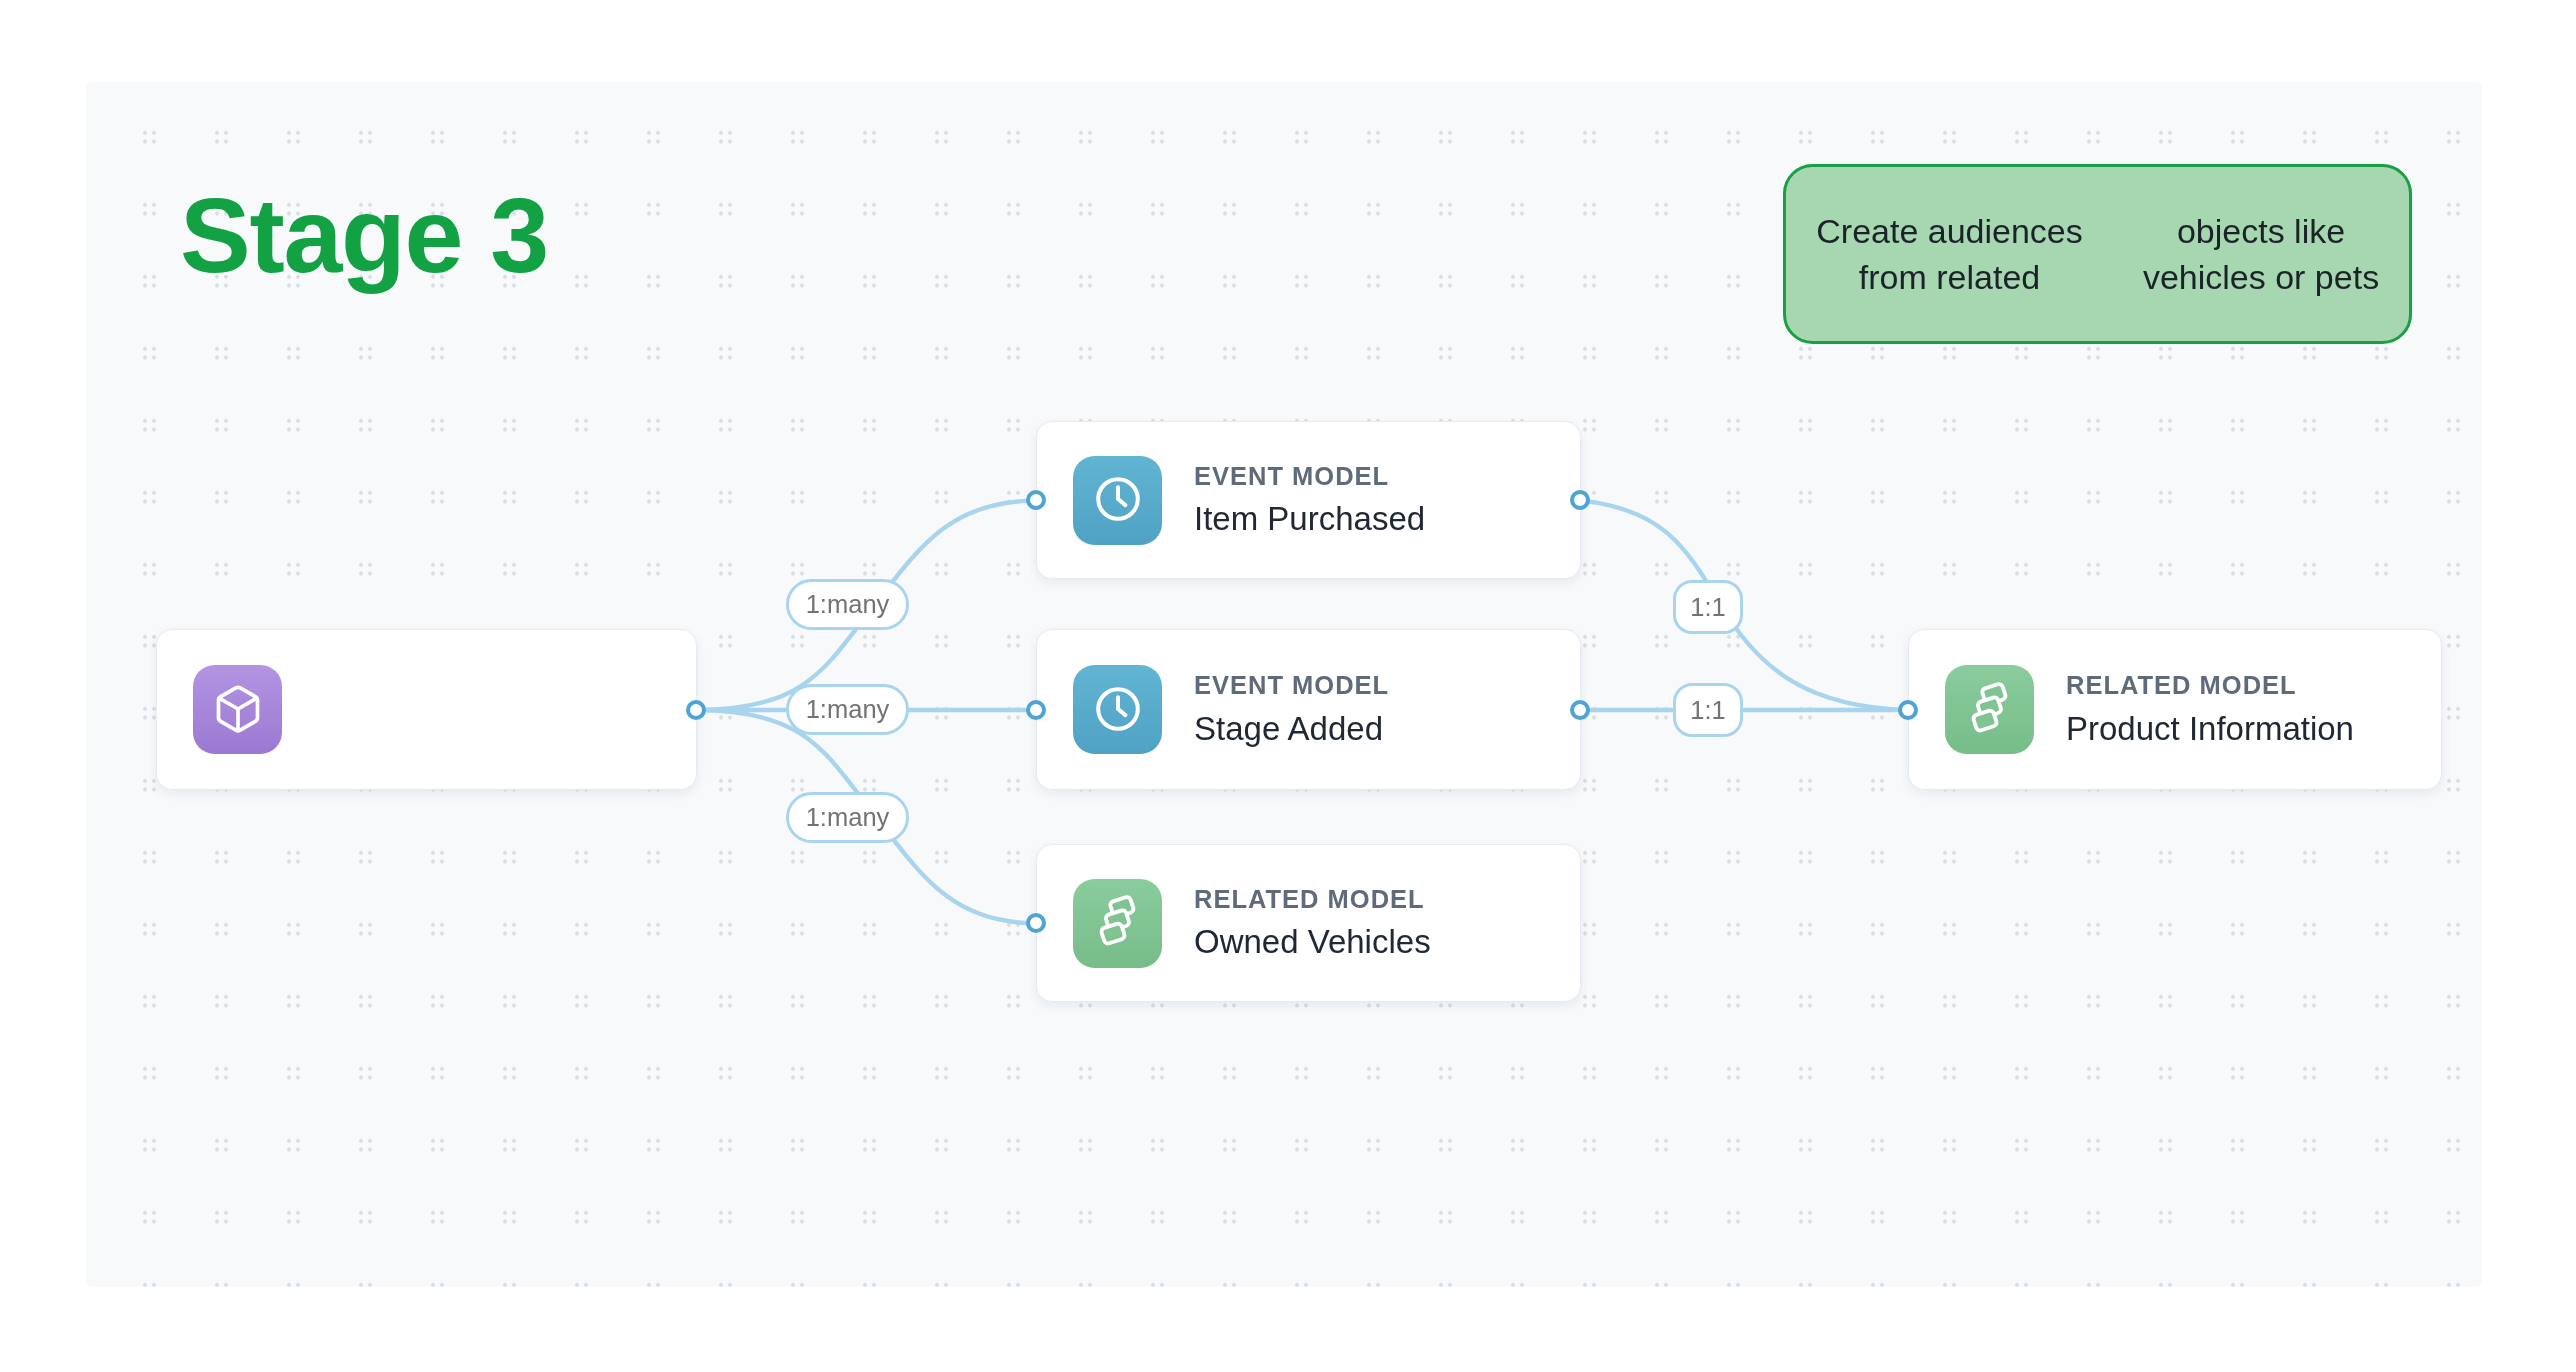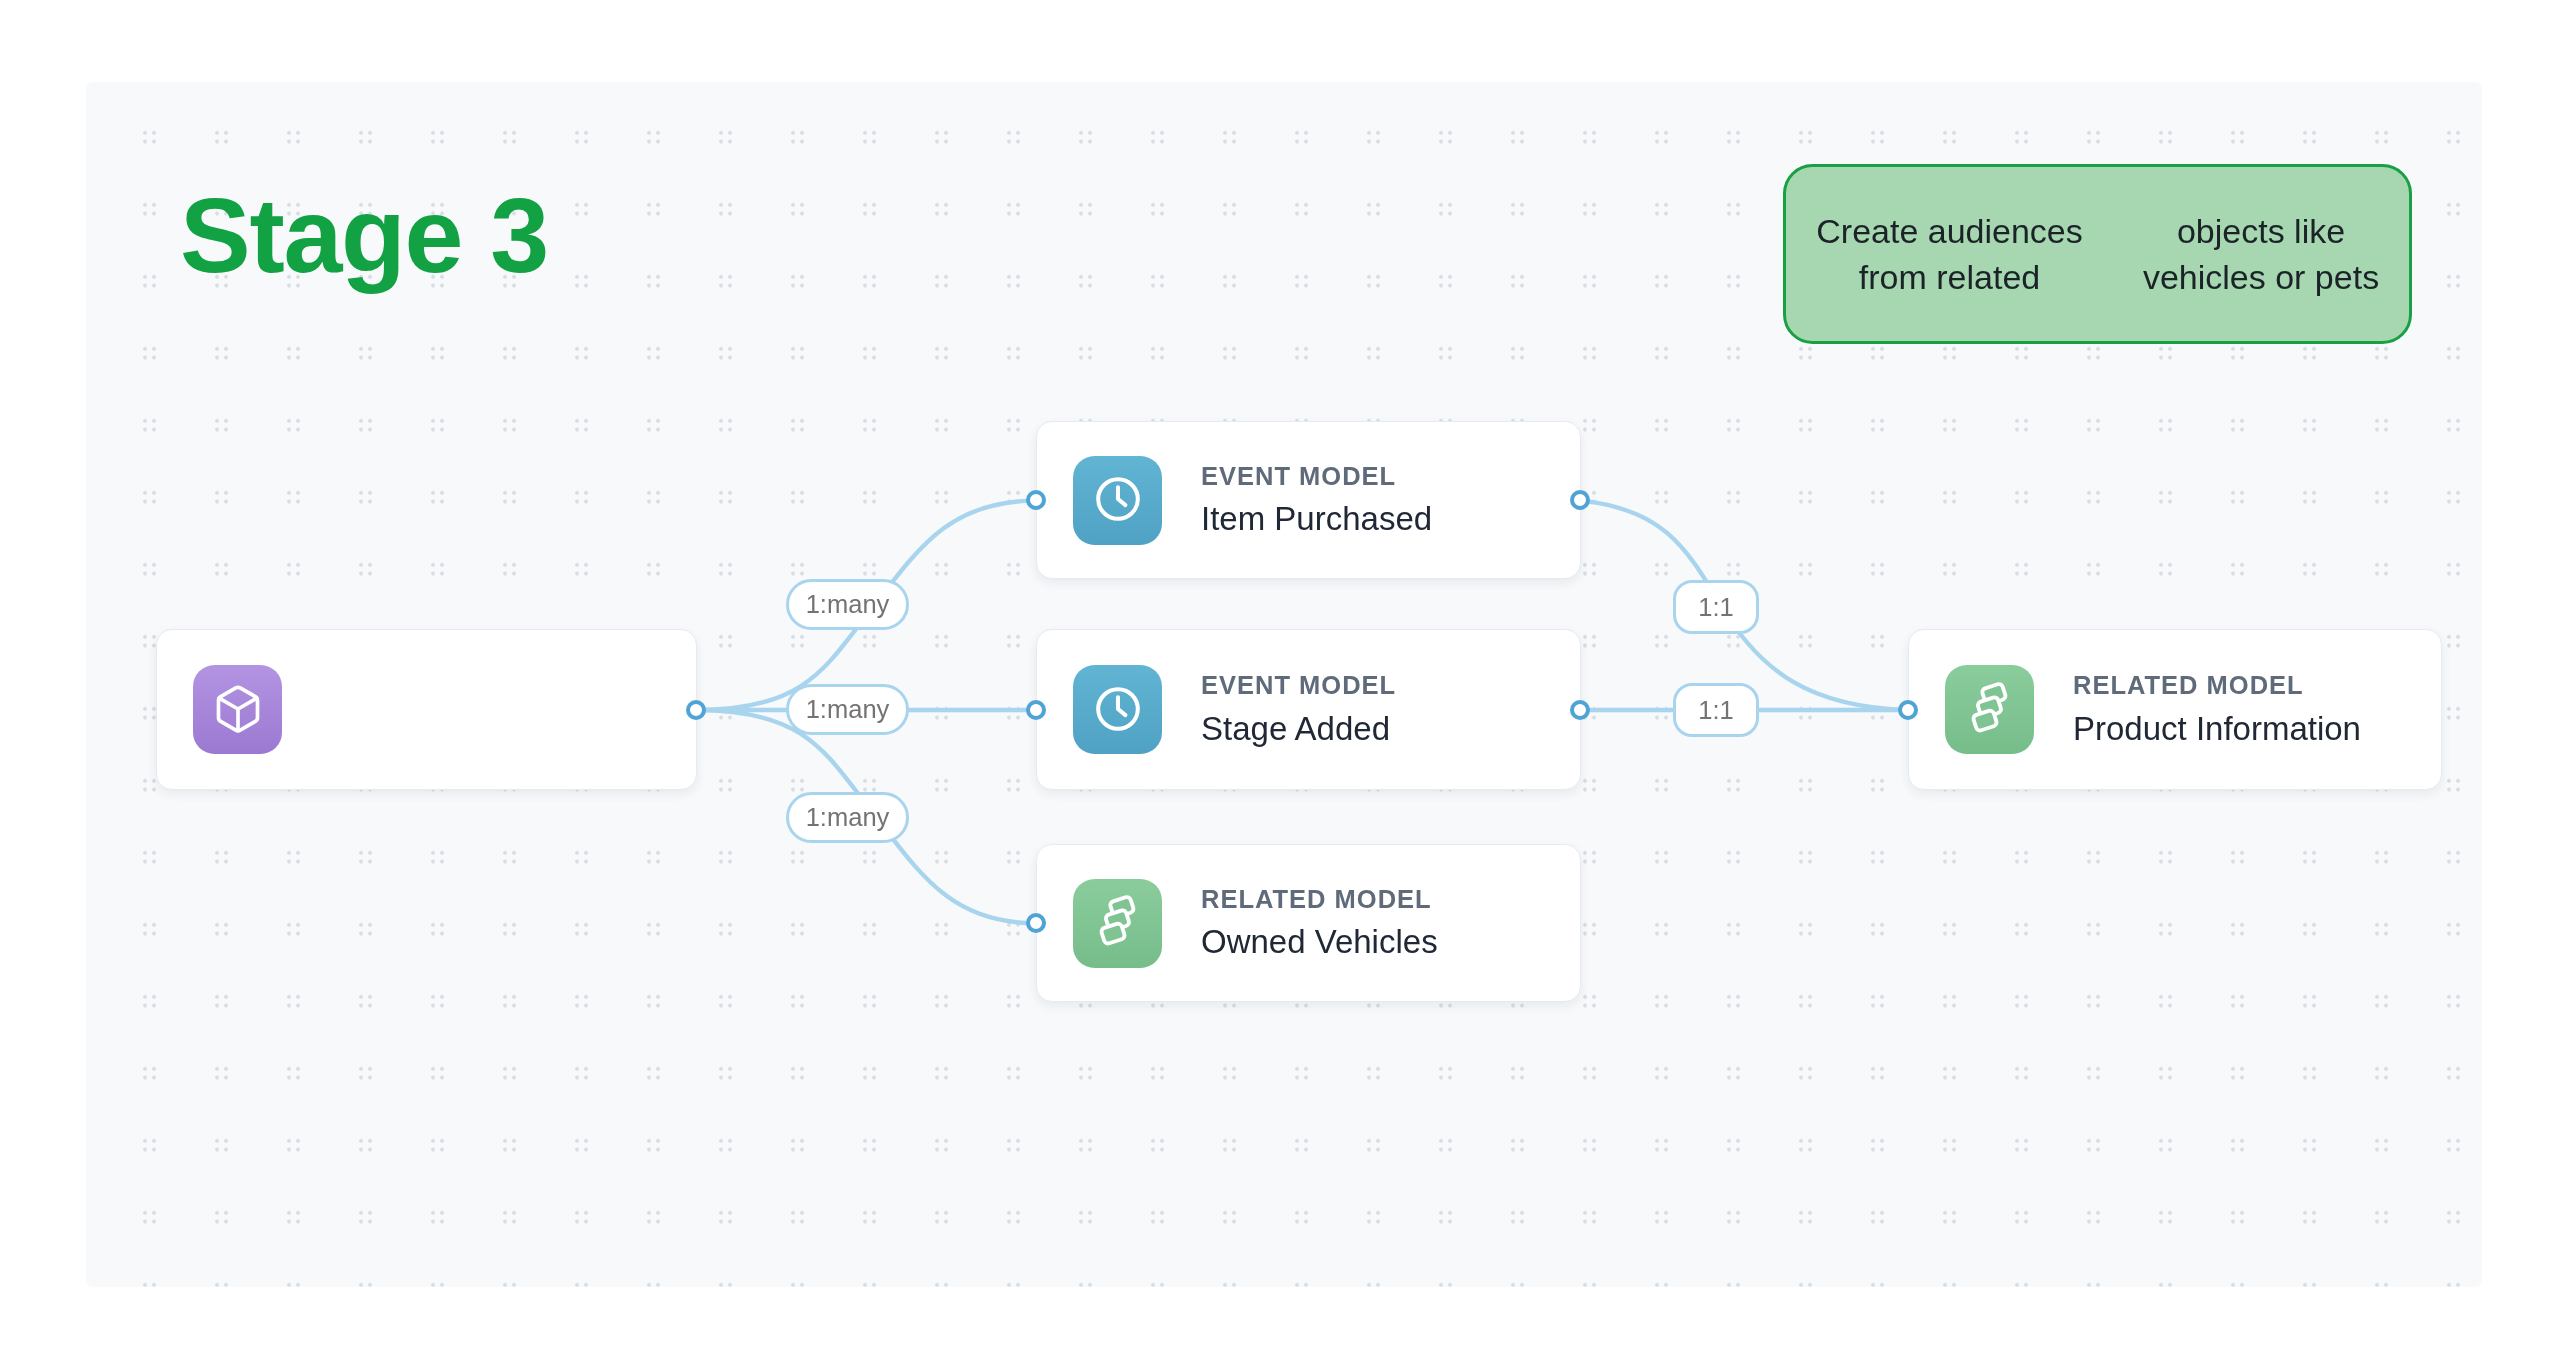--- a/index.html
+++ b/index.html
@@ -32,21 +32,21 @@
     display:flex;flex-direction:row;align-items:center;justify-content:center;
     color:#1b2329;font-size:34px;line-height:46px;font-weight:500;text-align:center;
   }
   .edges-layer{position:absolute;left:0;top:0;z-index:1;}
   .edge{fill:none;stroke:#a9d4ee;stroke-width:6.5px;stroke-linecap:round;}
   .card{
     position:absolute;z-index:2;background:#ffffff;
     border:1.3px solid #e7ebf0;border-radius:16px;
     box-shadow:0 4px 10.7px rgba(25,39,60,0.07);
     box-sizing:border-box;
-    display:flex;align-items:center;padding-left:36px;gap:7px;
+    display:flex;align-items:center;padding-left:36px;
   }
   .icon-tile{
     width:89px;height:89px;border-radius:21.5px;flex:0 0 auto;
     display:flex;align-items:center;justify-content:center;
   }
   .icon-tile.purple{background:linear-gradient(180deg,#b394e2,#9b79d2);}
   .icon-tile.teal{background:linear-gradient(180deg,#61b4d2,#4fa2c4);}
   .icon-tile.green{background:linear-gradient(180deg,#8bcc9c,#76bd8a);}
   .card-text{margin-left:32px;display:flex;flex-direction:column;}
   .type-label{
@@ -58,21 +58,21 @@
     position:absolute;z-index:4;width:20px;height:20px;box-sizing:border-box;
     background:#ffffff;border:4.7px solid #4fa3d5;border-radius:50%;
   }
   .pill{
     position:absolute;z-index:3;background:#ffffff;
     border:3px solid #a9d4ee;box-sizing:border-box;
     display:flex;align-items:center;justify-content:center;
     color:#737373;font-size:25.5px;font-weight:500;
   }
   .pill.many{width:123px;height:51px;border-radius:25.5px;}
-  .pill.one{width:86px;height:54px;border-radius:19px;}
+  .pill.one{width:70px;height:54px;border-radius:19px;}
 </style>
 </head>
 <body>
 
 <div class="panel"></div>
 
 <h1 class="page-title">Stage 3</h1>
 
 <div class="callout">
   <span>Create audiences from related</span>

